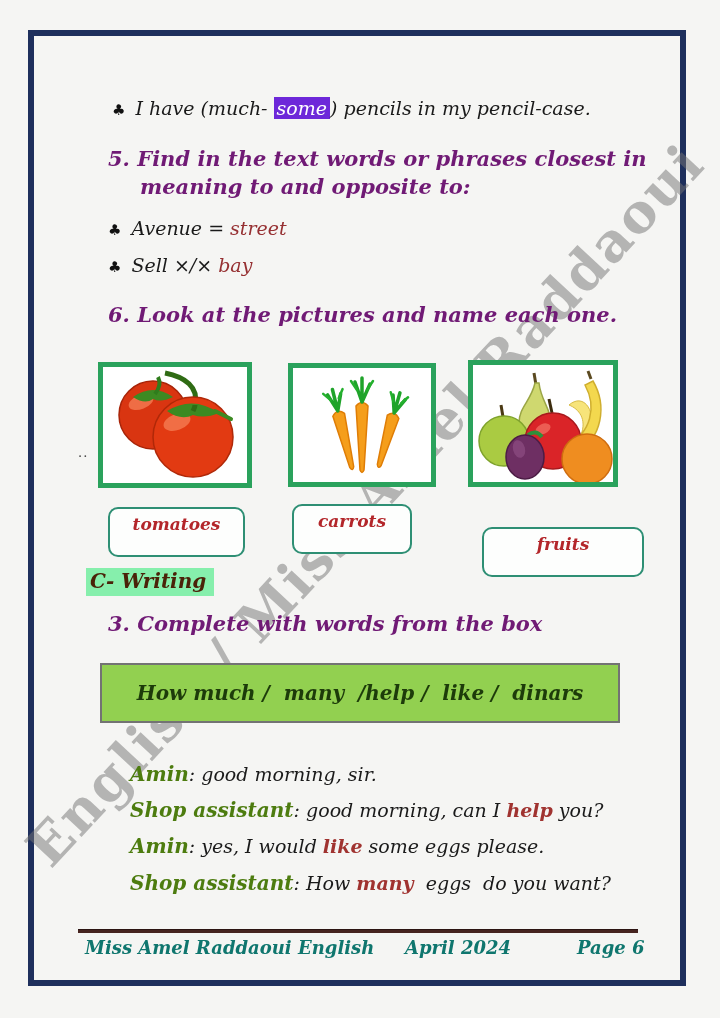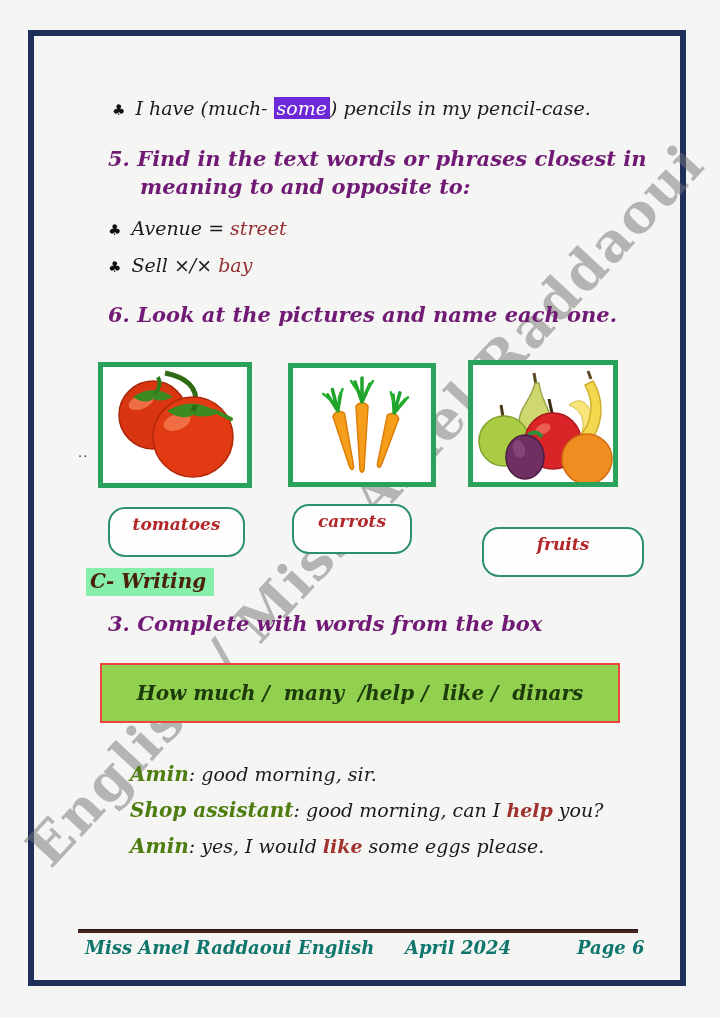--- a/index.html
+++ b/index.html
@@ -25,32 +25,32 @@
   .club { font-style: normal; font-size: 15px; margin-right: 10px; color: #111; }
   .red-hl { background: #6d28d9; color: #ffffff; padding: 0 3px; font-style: italic; }
   .red-word { color: #963032; font-style: italic; }
   .pic-box {
     position: absolute; z-index: 2; background: #ffffff;
     border: 5px solid #2aa25c;
   }
   .pic-box svg { display: block; width: 100%; height: 100%; }
   .label-box {
     position: absolute; z-index: 2; height: 50px; background: #fdfefd;
-    border: 2px solid #2e8f74; border-radius: 17px;
+    border: 2px solid #2e8f74; border-radius: 10px;
     text-align: center; padding-top: 5px;
     font-style: italic; font-weight: bold; font-size: 17px; color: #b3262a;
   }
   .c-writing {
     position: absolute; z-index: 2; background: #86efac;
     font-style: italic; font-weight: bold; font-size: 20px; color: #4a2208;
     padding: 1px 8px 3px 4px;
   }
   .word-box {
     position: absolute; z-index: 2; left: 100px; top: 663px; width: 520px; height: 60px;
-    background: #92d050; border: 2px solid #ef4444;
+    background: #92d050; border: 2px solid #737373;
     display: flex; align-items: center; justify-content: center;
   }
   .word-box span {
     font-style: italic; font-weight: bold; font-size: 20px; color: #1d3b0a;
     white-space: pre;
   }
   .dlg { position: absolute; z-index: 2; left: 130px; font-size: 19px; white-space: nowrap; }
   .dlg .speaker { font-weight: bold; font-style: italic; font-size: 20px; color: #4d7c0f; }
   .dlg .speech { font-style: italic; color: #1a1a1a; }
   .dlg .key { font-weight: bold; font-style: italic; color: #a03330; }
@@ -164,20 +164,23 @@
 
   <div class="dlg" style="top:762px;">
     <span class="speaker">Amin</span><span class="speech">: good morning, sir.</span><span class="key"></span><span class="speech"></span>
   </div>
   <div class="dlg" style="top:798px;">
     <span class="speaker">Shop assistant</span><span class="speech">: good morning, can I </span><span class="key">help</span><span class="speech"> you?</span>
   </div>
   <div class="dlg" style="top:834px;">
     <span class="speaker">Amin</span><span class="speech">: yes, I would </span><span class="key">like</span><span class="speech"> some eggs please.</span>
   </div>
+  <div class="dlg" style="top:871px;">
+    <span class="speaker">Shop assistant</span><span class="speech">: How </span><span class="key">many</span><span class="speech" style="white-space:pre;">  eggs  do you want?</span>
+  </div>
 
   <div class="footer-rule"></div>
   <div class="footer-item" style="left:85px;">Miss Amel Raddaoui</div>
   <div class="footer-item" style="left:298px;">English</div>
   <div class="footer-item" style="left:405px;">April 2024</div>
   <div class="footer-item" style="left:577px;">Page 6</div>
 
 </div>
 
 </body></html>

